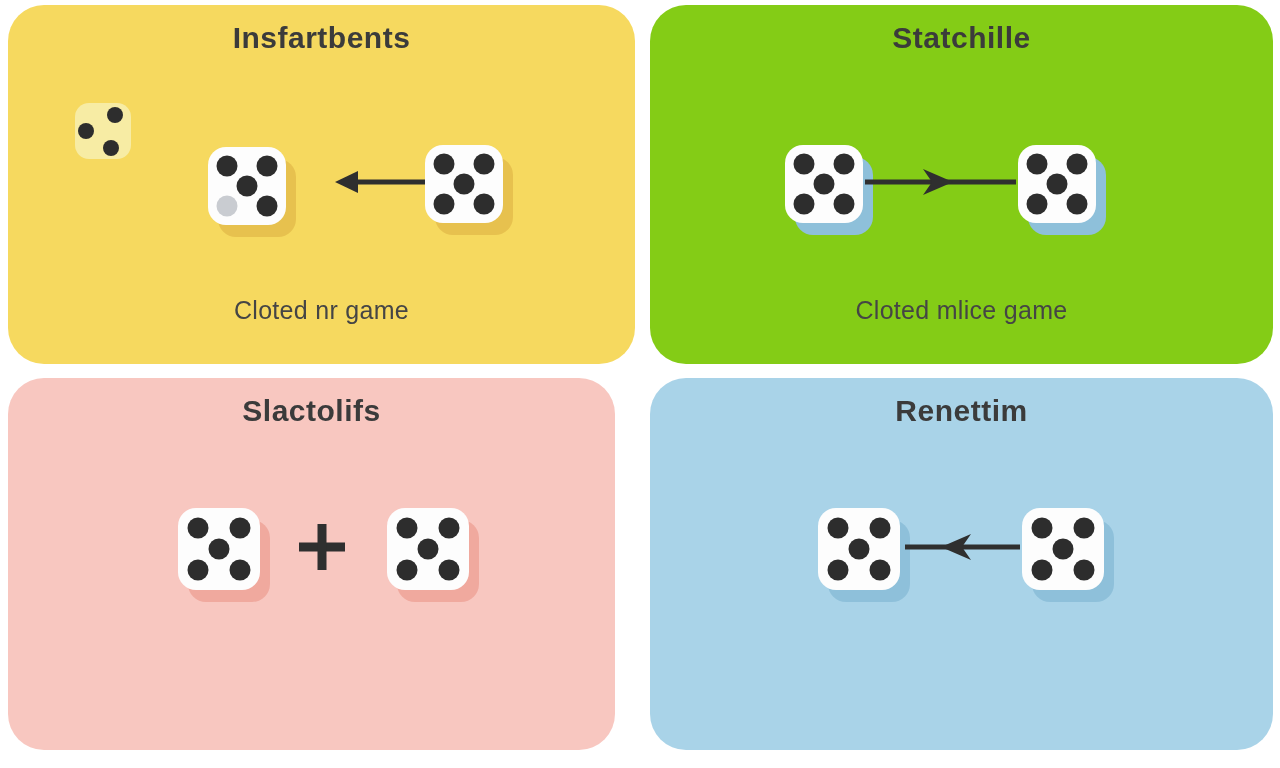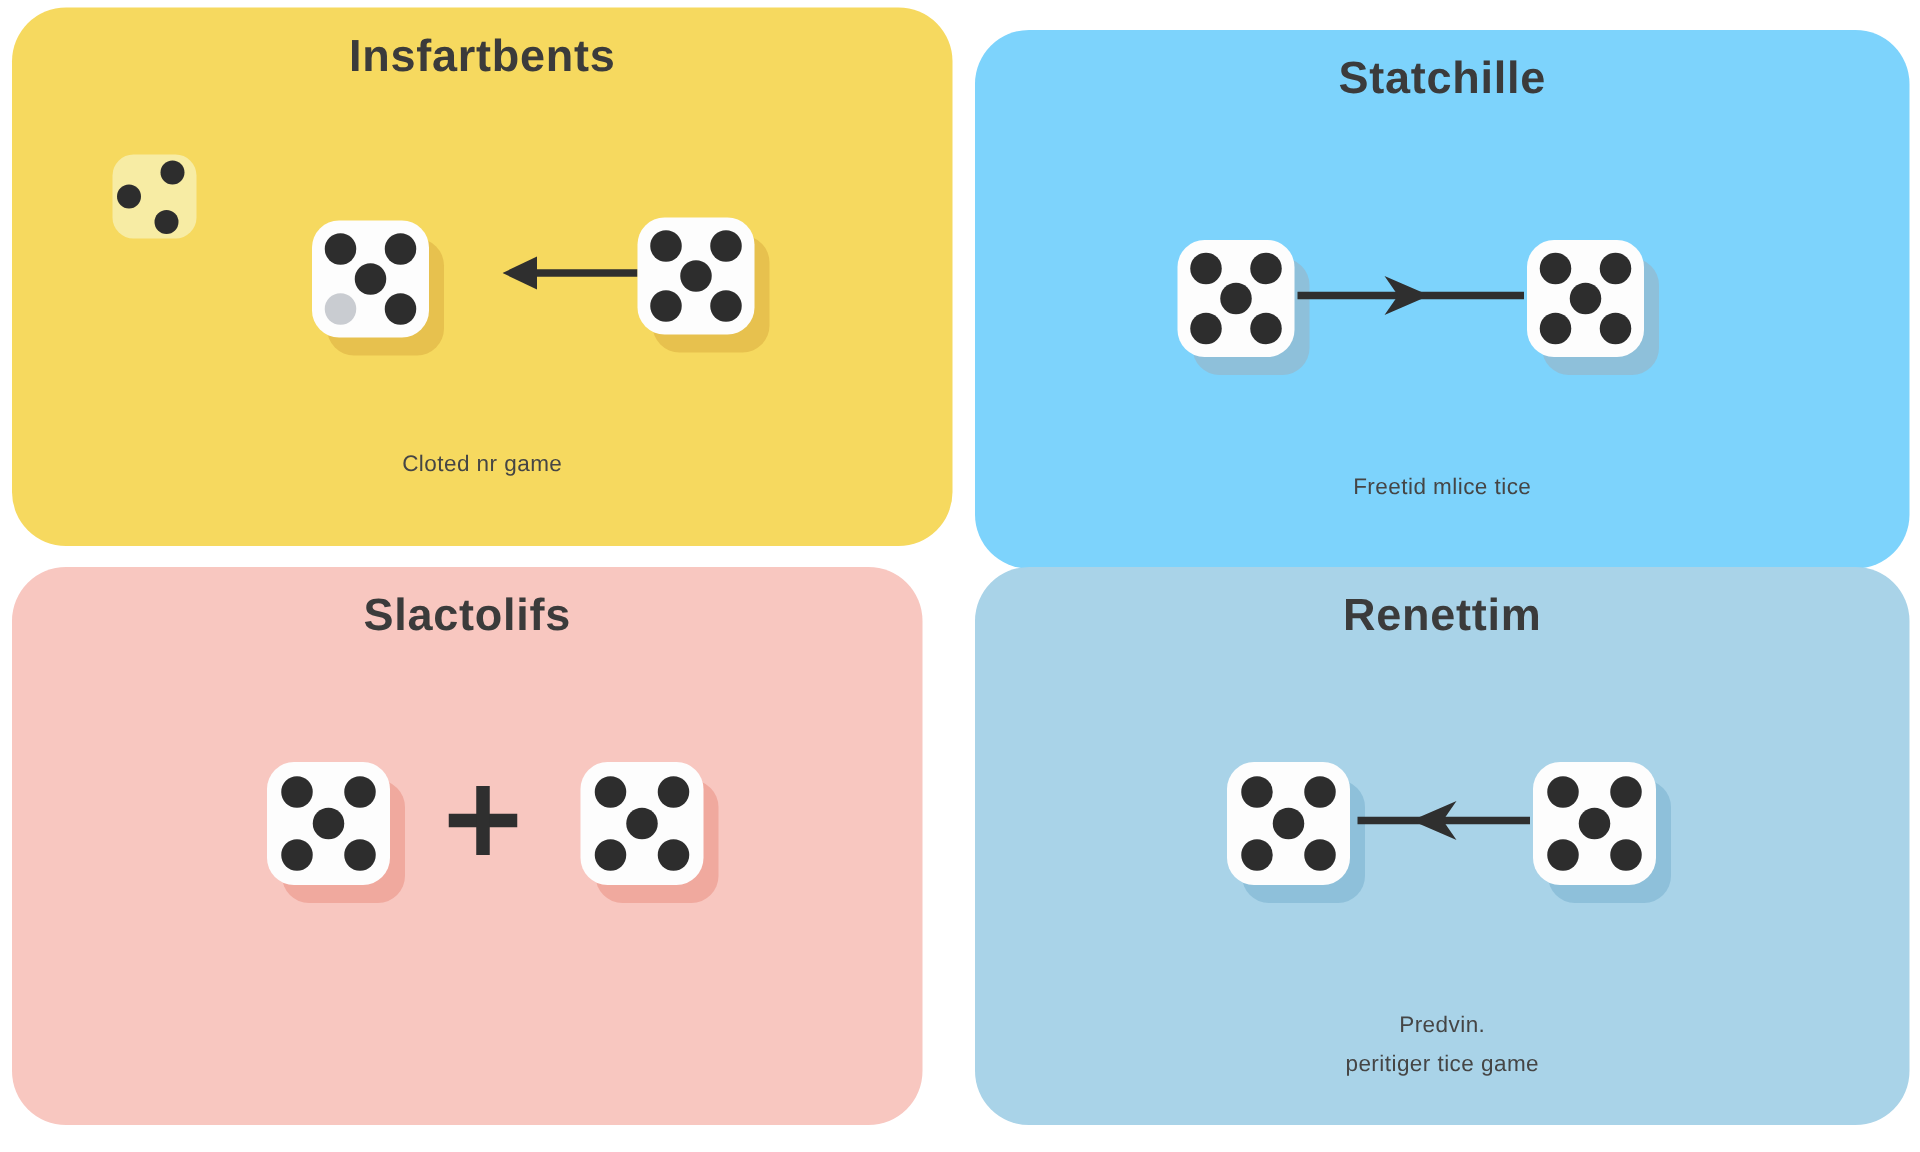--- a/index.html
+++ b/index.html
@@ -8,38 +8,38 @@
     background:#ffffff;
     font-family:"Liberation Sans", sans-serif;
     position:relative;
     overflow:hidden;
   }
   .panel {
     position:absolute;
     border-radius:36px;
   }
   #panel-insfartbents { left:8px;   top:5px;   width:627px; height:359px; background:#f6d95f; }
-  #panel-statchille   { left:650px; top:5px;   width:623px; height:359px; background:#7dd3fc;margin-top:15px; }
+  #panel-statchille   { left:650px; top:5px;   width:623px; height:359px; background:#84cc16; }
   #panel-slactolifs   { left:8px;   top:378px; width:607px; height:372px; background:#f8c7c0; }
   #panel-dictbents    { left:650px; top:378px; width:623px; height:372px; background:#a9d3e8; }
 
   .panel-title {
     margin:0;
     padding-top:16px;
     text-align:center;
     font-size:30px;
     font-weight:700;
     letter-spacing:0.5px;
     color:#3b3b3b;
   }
   .caption {
     position:absolute;
     left:0; right:0;
     text-align:center;
-    font-size:15px;
+    font-size:25px;
     line-height:26px;
     color:#454545;
     letter-spacing:0.3px;
   }
   #panel-insfartbents .caption, #panel-statchille .caption { top:292px; }
   #panel-slactolifs .caption,  #panel-dictbents .caption  { top:293px; }
 
   .die {
     position:absolute;
     background:#fdfdfd;
@@ -137,21 +137,21 @@
 
   <div class="die sz-top shadow-blue" style="left:368px; top:140px;">
     <span class="pip tl"></span>
     <span class="pip tr"></span>
     <span class="pip c"></span>
     <span class="pip bl"></span>
     <span class="pip br"></span>
   </div>
 
   <div class="caption">
-    <span>Freetid mlice tice</span>
+    <span>Cloted mlice game</span>
   </div>
 </section>
 
 <section class="panel" id="panel-slactolifs">
   <h2 class="panel-title">Slactolifs</h2>
 
   <div class="die sz-bottom shadow-pink" style="left:170px; top:130px;">
     <span class="pip tl"></span>
     <span class="pip tr"></span>
     <span class="pip c"></span>
@@ -191,17 +191,13 @@
   </svg>
 
   <div class="die sz-bottom shadow-blue" style="left:372px; top:130px;">
     <span class="pip tl"></span>
     <span class="pip tr"></span>
     <span class="pip c"></span>
     <span class="pip bl"></span>
     <span class="pip br"></span>
   </div>
 
-  <div class="caption">
-    <span>Predvin.</span><br>
-    <span>peritiger tice game</span>
-  </div>
 </section>
 
 </body></html>

